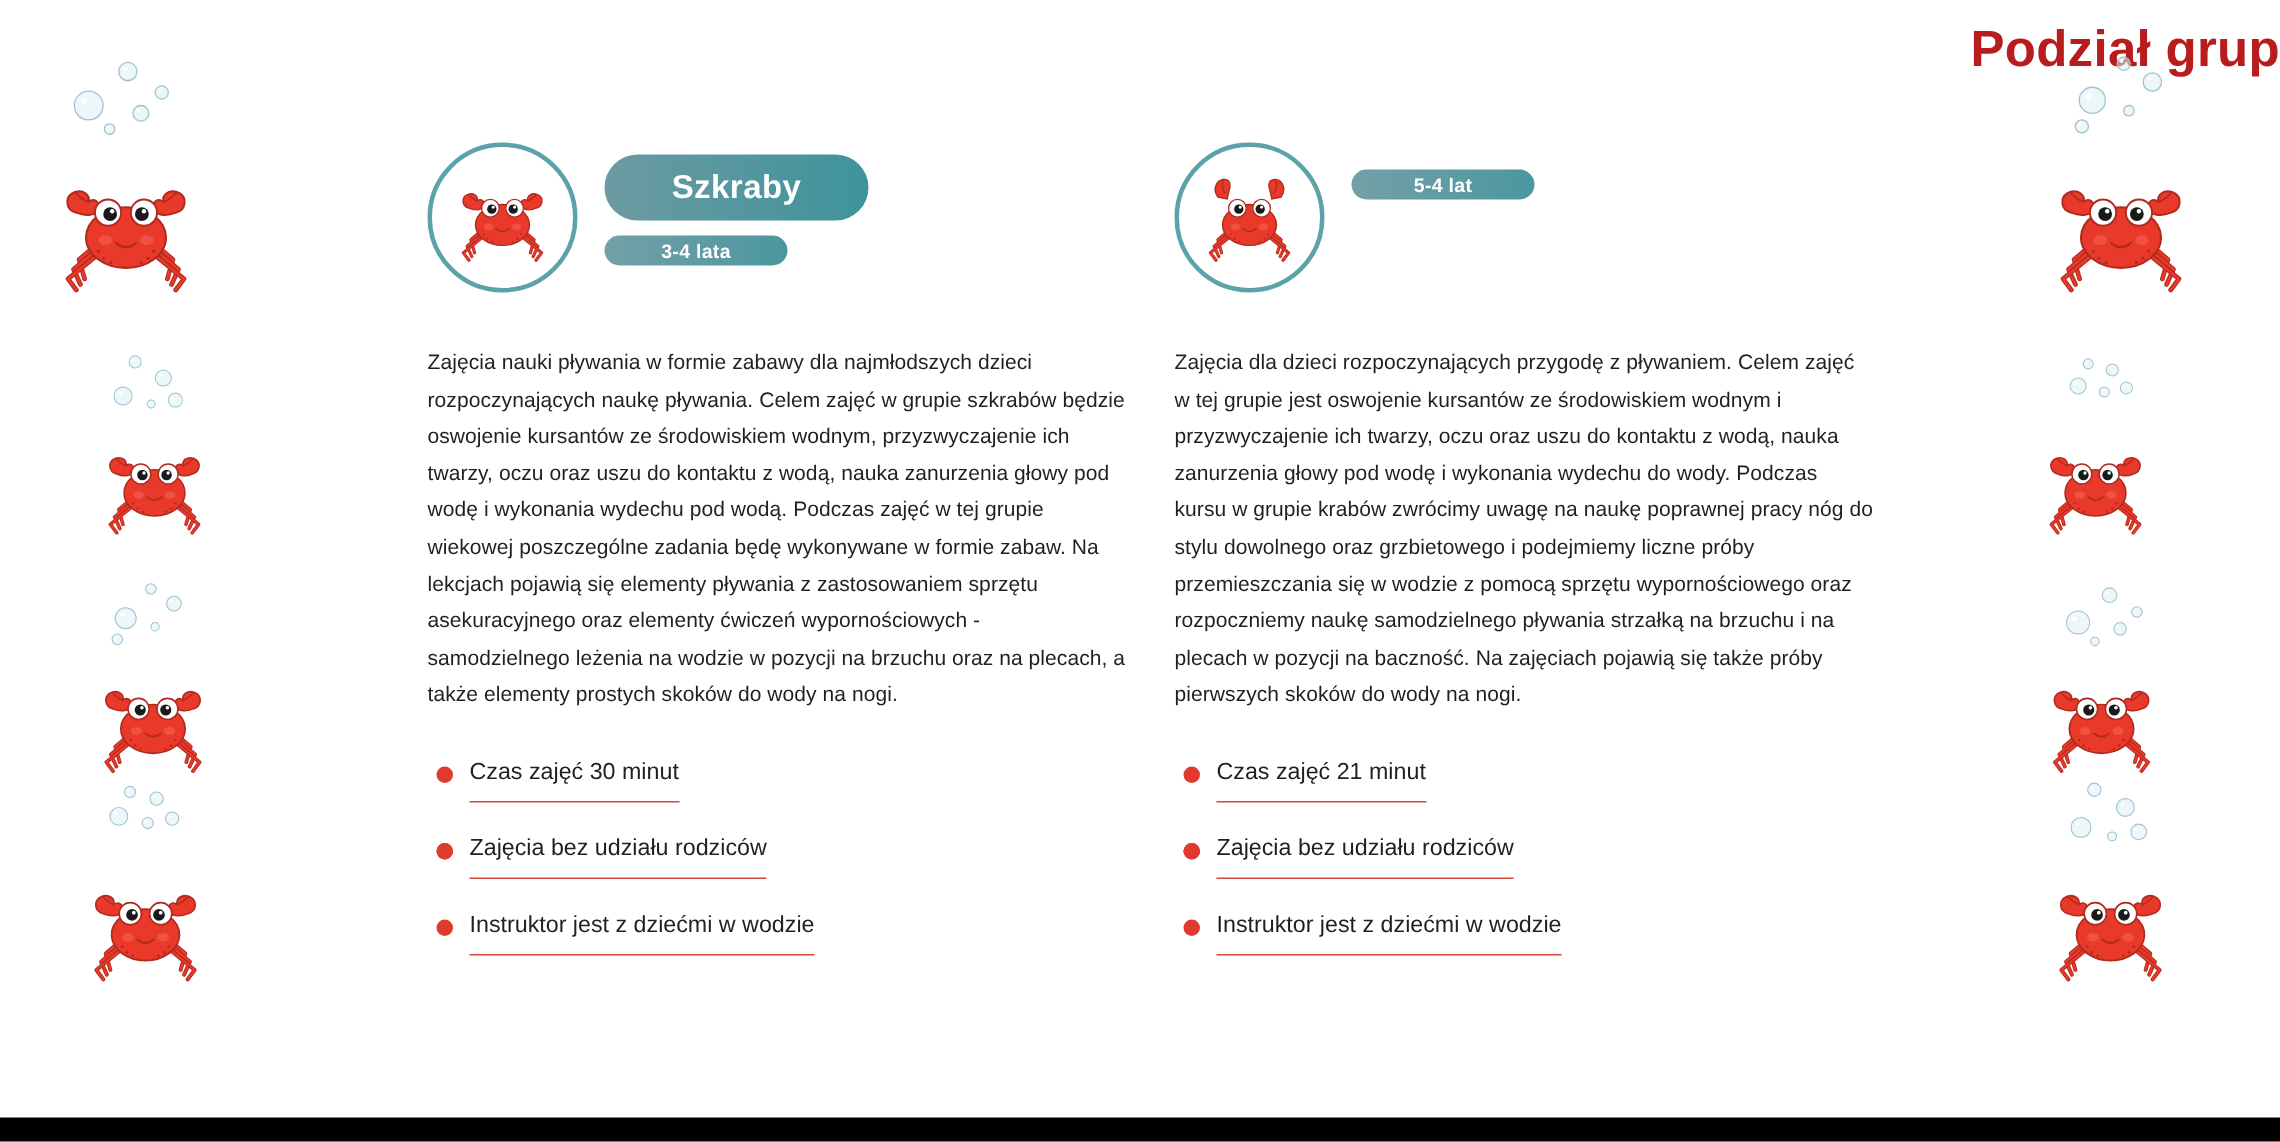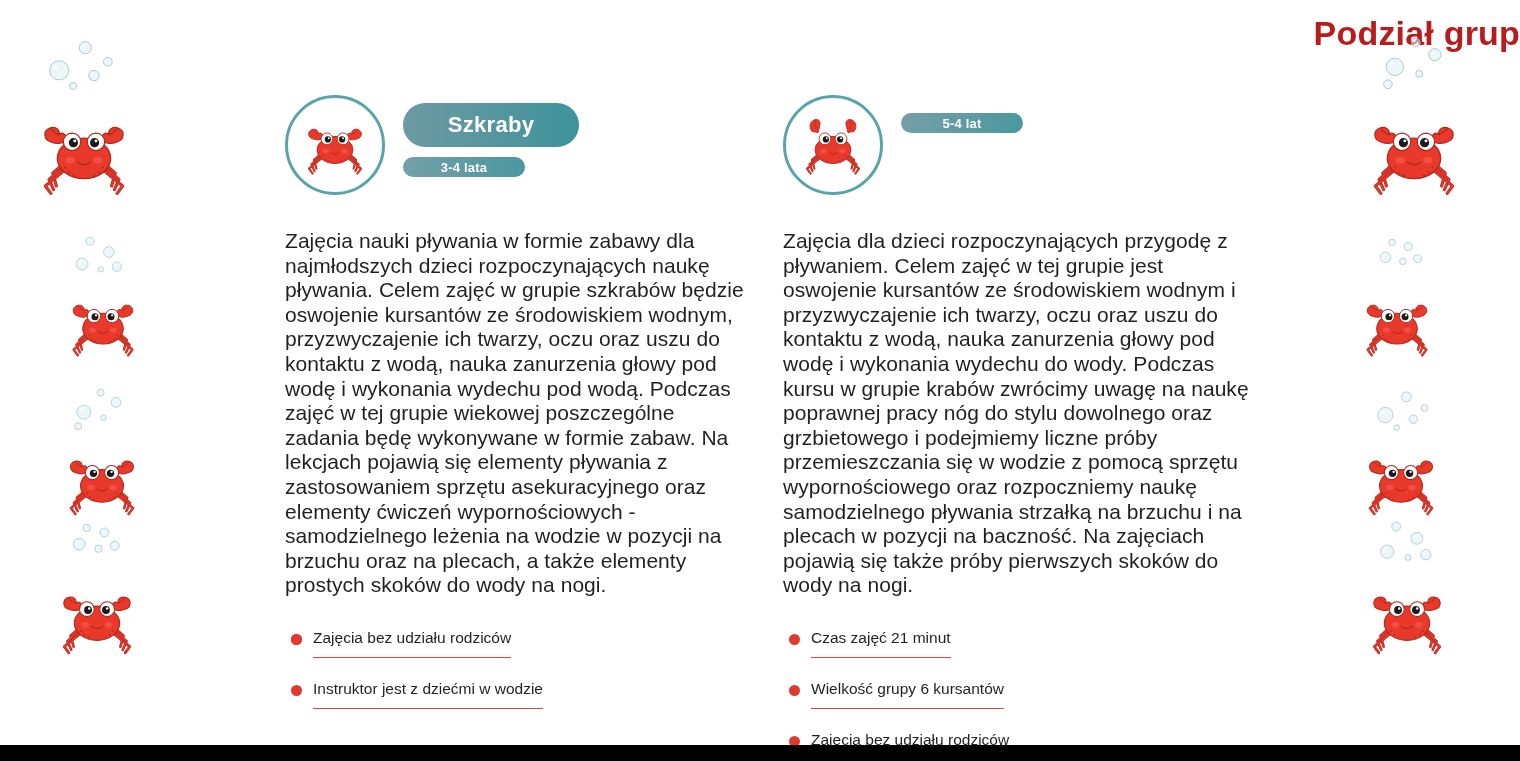--- a/index.html
+++ b/index.html
@@ -73,21 +73,21 @@
     background: linear-gradient(90deg, #74a0a7 0%, #4b979f 100%);
     color: #ffffff;
     font-size: 13px; font-weight: 600;
     letter-spacing: 0.2px;
   }
   .pill-row { display: block; }
 
   
   .group-desc {
     margin-top: 26px;
-    font-size: 21px;
+    font-size: 14px;
     line-height: 24.6px;
     color: #231f20;
     letter-spacing: 0.05px;
   }
 
   
   .features { margin-top: 30px; }
   .feature {
     position: relative;
     padding-left: 28px;
@@ -617,20 +617,21 @@
         <div class="pill-row">
           <span class="pill-name">Szkraby</span>
         </div>
         <div class="pill-row">
           <span class="pill-age">3-4 lata</span>
         </div>
       </div>
     </div>
     <div class="group-desc">Zajęcia nauki pływania w formie zabawy dla najmłodszych dzieci rozpoczynających naukę pływania. Celem zajęć w grupie szkrabów będzie oswojenie kursantów ze środowiskiem wodnym, przyzwyczajenie ich twarzy, oczu oraz uszu do kontaktu z wodą, nauka zanurzenia głowy pod wodę i wykonania wydechu pod wodą. Podczas zajęć w tej grupie wiekowej poszczególne zadania będę wykonywane w formie zabaw. Na lekcjach pojawią się elementy pływania z zastosowaniem sprzętu asekuracyjnego oraz elementy ćwiczeń wypornościowych - samodzielnego leżenia na wodzie w pozycji na brzuchu oraz na plecach, a także elementy prostych skoków do wody na nogi.</div>
     <div class="features" id="features-0">
+        <div class="feature"><span class="feature-dot"></span><span class="feature-text">Czas zajęć 30 minut</span></div>
         <div class="feature"><span class="feature-dot"></span></div>
         <div class="feature"><span class="feature-dot"></span><span class="feature-text">Zajęcia bez udziału rodziców</span></div>
         <div class="feature"><span class="feature-dot"></span><span class="feature-text">Instruktor jest z dziećmi w wodzie</span></div>
       </div>
   </div>
 
   <div class="group">
     <div class="group-head">
       <div class="avatar">
         <span class="avatar-ico" id="avatar-1">
@@ -674,21 +675,21 @@
       </div>
       <div class="pills">
         <div class="pill-row">
           <span class="pill-age">5-4 lat</span>
         </div>
       </div>
     </div>
     <div class="group-desc">Zajęcia dla dzieci rozpoczynających przygodę z pływaniem. Celem zajęć w tej grupie jest oswojenie kursantów ze środowiskiem wodnym i przyzwyczajenie ich twarzy, oczu oraz uszu do kontaktu z wodą, nauka zanurzenia głowy pod wodę i wykonania wydechu do wody. Podczas kursu w grupie krabów zwrócimy uwagę na naukę poprawnej pracy nóg do stylu dowolnego oraz grzbietowego i podejmiemy liczne próby przemieszczania się w wodzie z pomocą sprzętu wypornościowego oraz rozpoczniemy naukę samodzielnego pływania strzałką na brzuchu i na plecach w pozycji na baczność. Na zajęciach pojawią się także próby pierwszych skoków do wody na nogi.</div>
     <div class="features" id="features-1">
         <div class="feature"><span class="feature-dot"></span><span class="feature-text">Czas zajęć 21 minut</span></div>
-        <div class="feature"><span class="feature-dot"></span><span class="feature-text">Wielkość grupy 6 kursantów</span></div>
+        <div class="feature"><span class="feature-dot"></span></div>
         <div class="feature"><span class="feature-dot"></span><span class="feature-text">Zajęcia bez udziału rodziców</span></div>
         <div class="feature"><span class="feature-dot"></span><span class="feature-text">Instruktor jest z dziećmi w wodzie</span></div>
       </div>
   </div>
 
 </div>
 
 <div class="bottom-bar"></div>
 
 </body></html>

